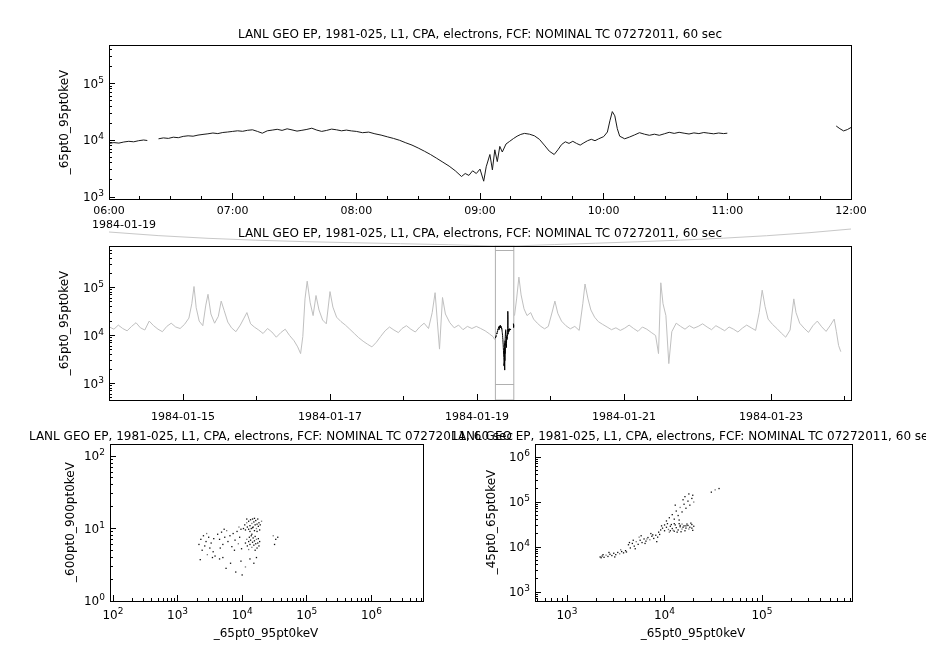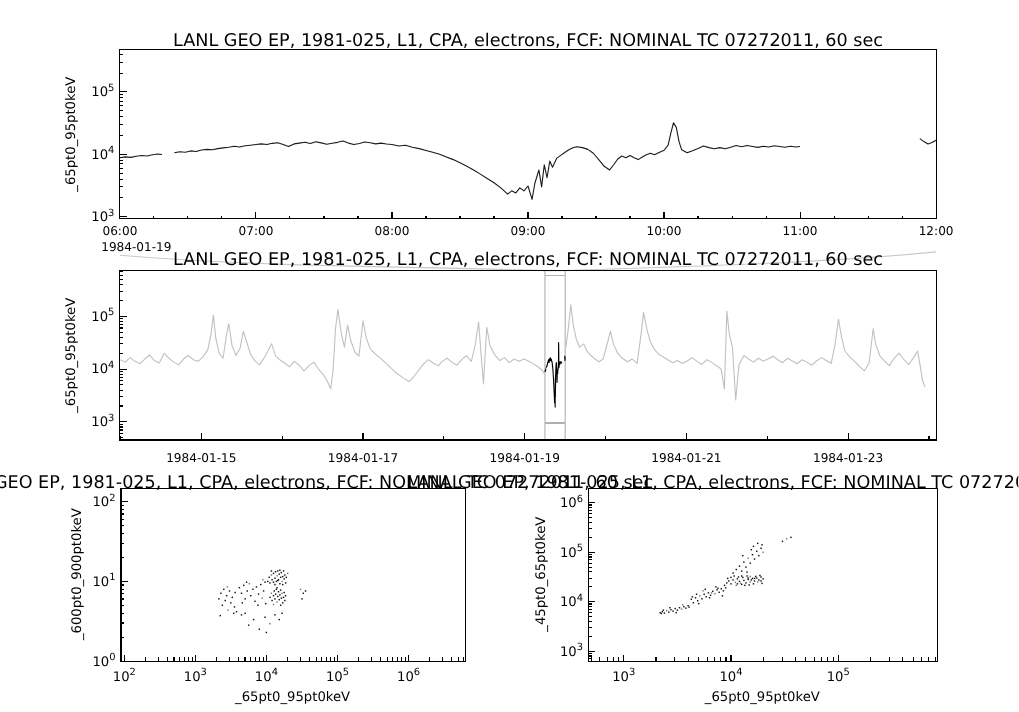--- a/index.html
+++ b/index.html
@@ -2,21 +2,21 @@
 <html><head>
 <meta charset="utf-8">
 <style>
   html,body{margin:0;padding:0;background:#ffffff;}
   .stage{
     position:relative;width:926px;height:647px;background:#ffffff;overflow:hidden;
     font-family:"DejaVu Sans","Liberation Sans",sans-serif;color:#000;
   }
   .stage svg{position:absolute;left:0;top:0;}
   .lbl{position:absolute;white-space:nowrap;}
-  .ptitle{font-size:16px;transform:translateX(-50%);}
+  .ptitle{font-size:12px;transform:translateX(-50%);}
   .axlab{font-size:12px;}
   .ylab{transform:translate(-50%,-50%) rotate(-90deg);}
   .xlab{transform:translateX(-50%);}
   .datelab{font-size:11px;}
 </style>
 </head>
 <body>
 
 <div class="stage">
   <svg id="plots" width="926" height="647" viewBox="0 0 926 647" font-family="DejaVu Sans, Liberation Sans, sans-serif">

